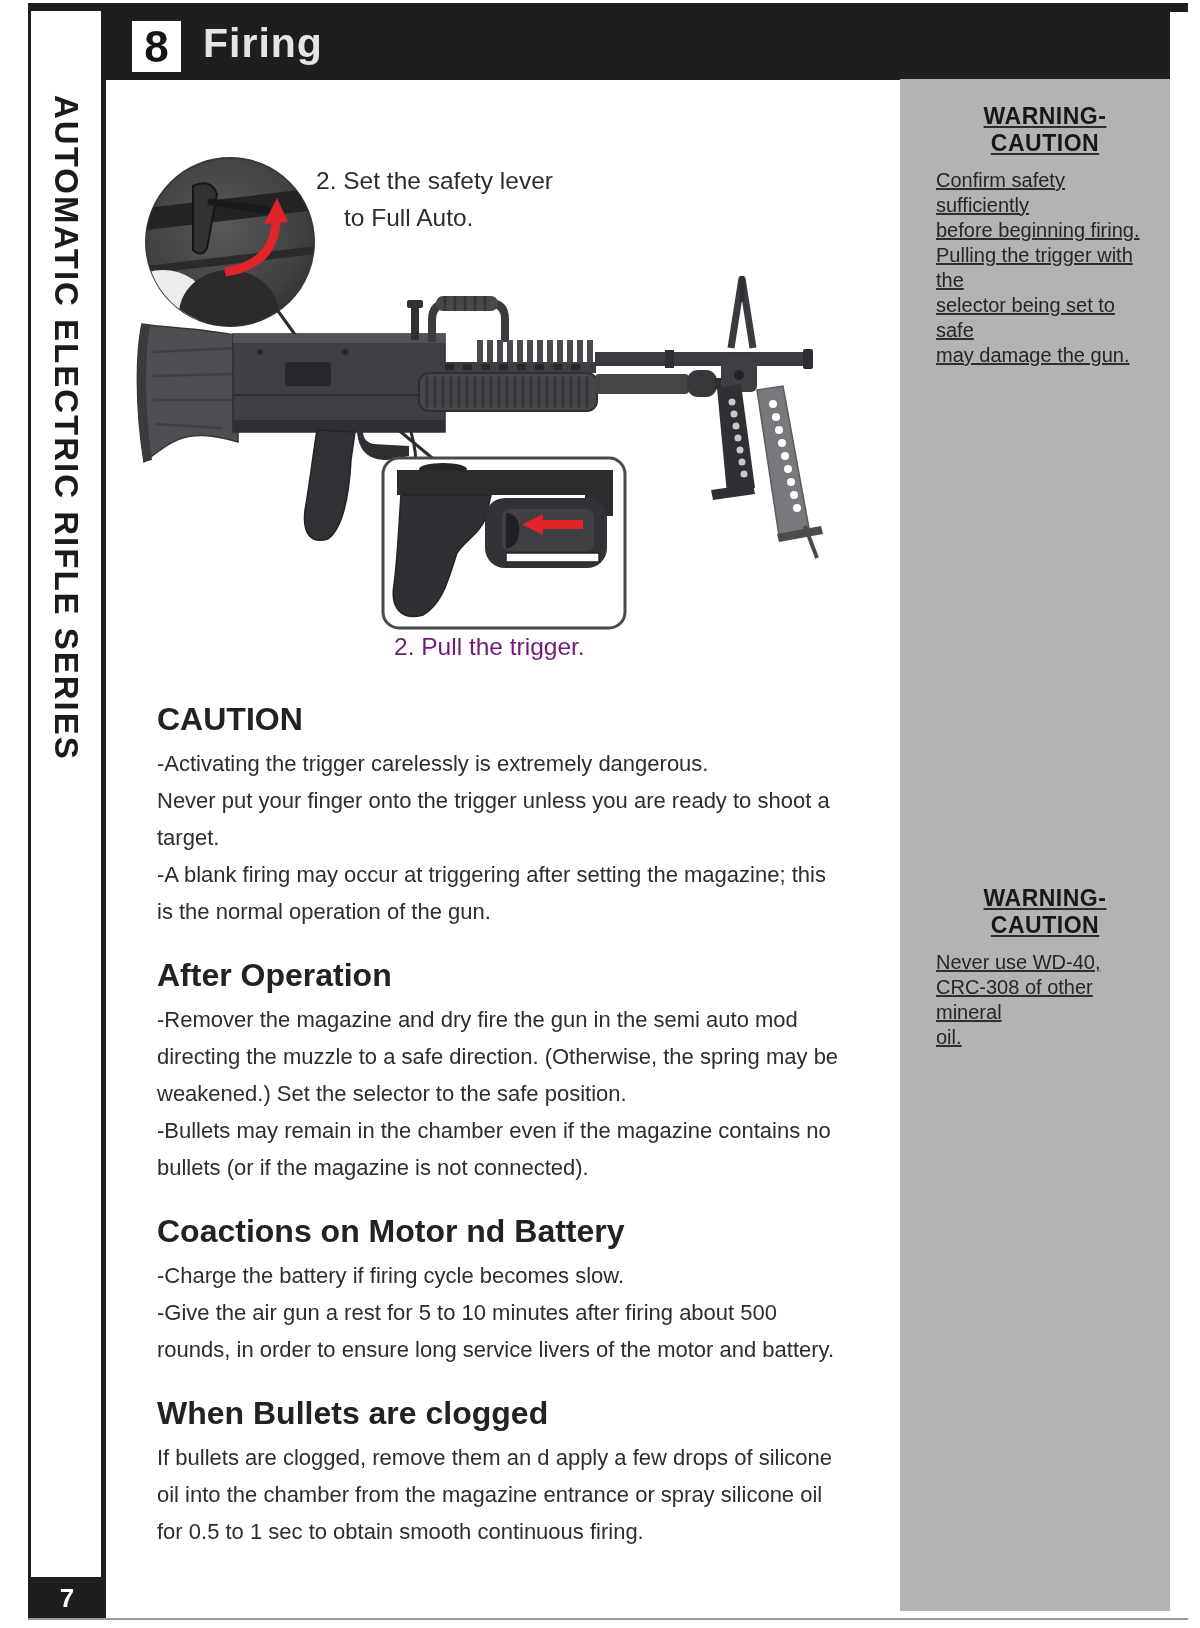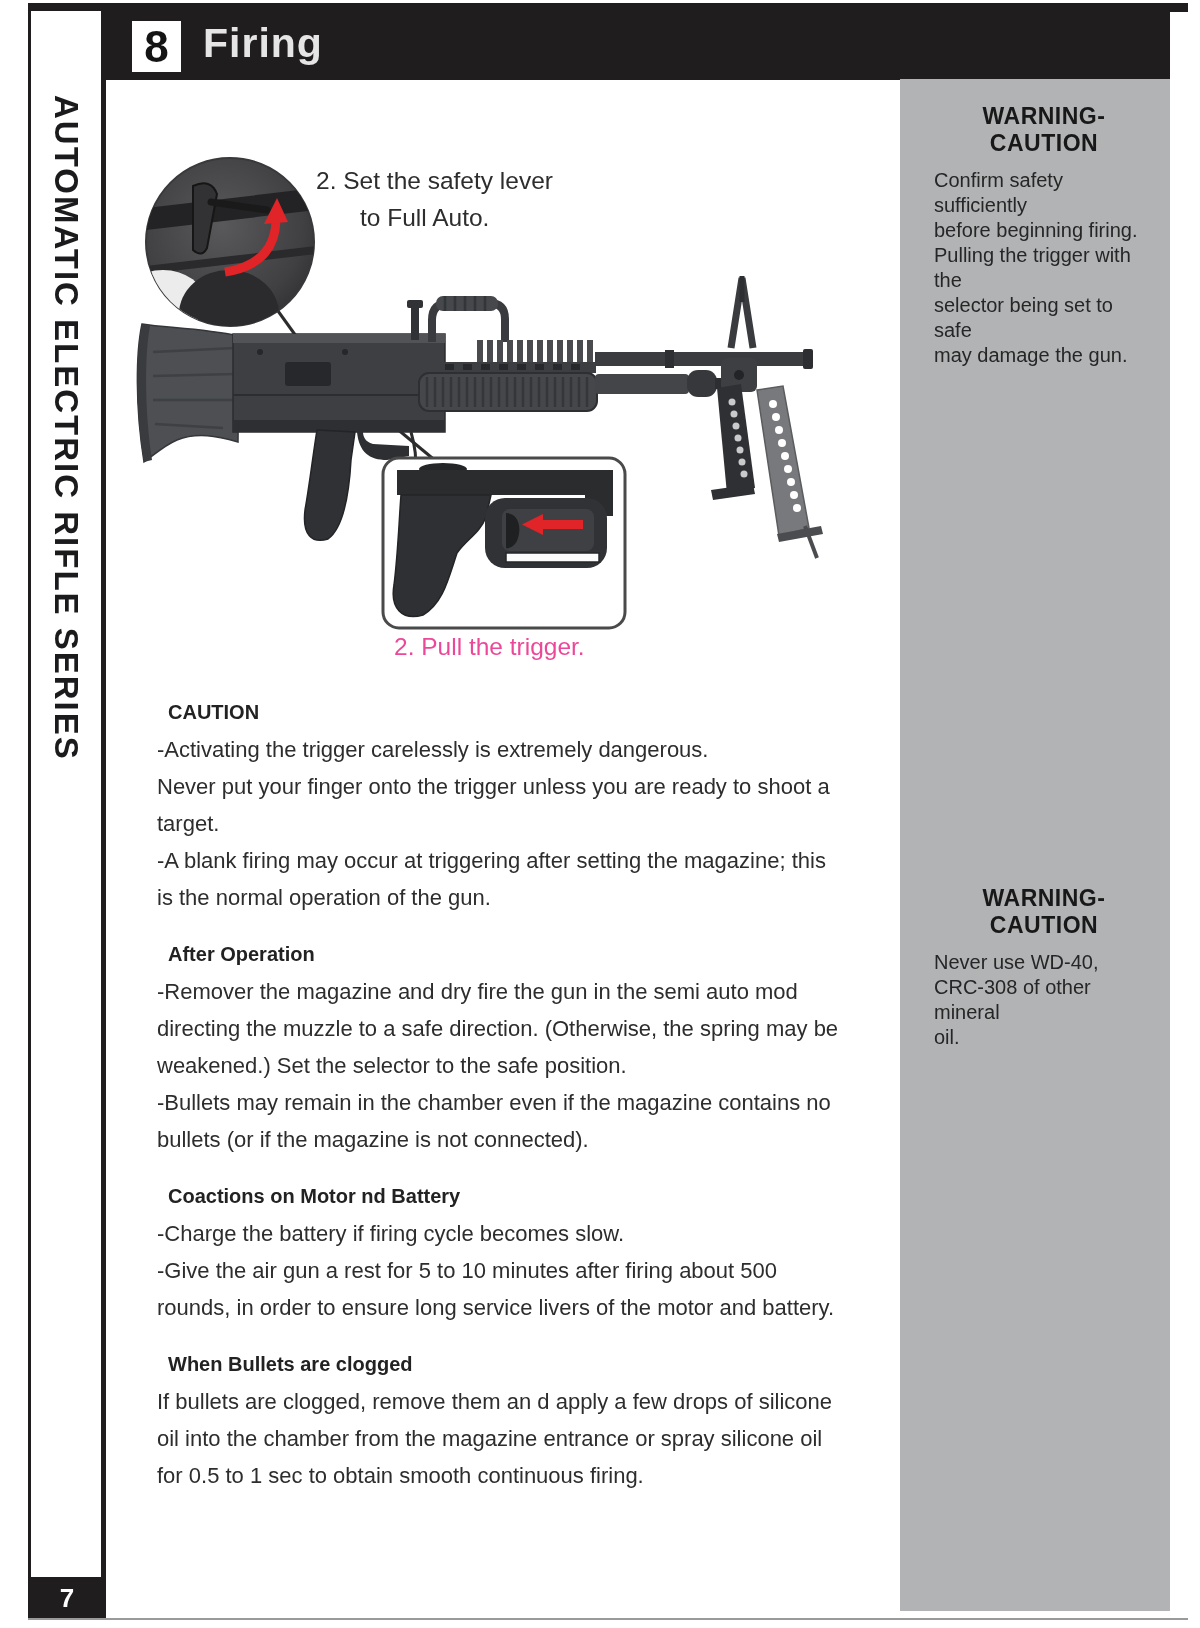--- a/index.html
+++ b/index.html
@@ -32,35 +32,35 @@
   .header-bar { position:absolute; left:106px; top:11px; width:1064px; height:69px; background:#1f1d1d; }
   .num-box {
     position:absolute; left:26px; top:10px; width:49px; height:51px; background:#ffffff;
     display:flex; align-items:center; justify-content:center;
   }
   .num-box span { color:#141414; font-weight:bold; font-size:44px; }
   .header-title { position:absolute; left:97px; top:9px; color:#e5e5e5; font-weight:bold; font-size:41px; letter-spacing:1px; }
 
   
   .gray-col { position:absolute; left:900px; top:79px; width:270px; height:1532px; background:#b1b3b5; }
-  .warning { position:absolute; left:12px; right:0; padding:0 16px 0 22px; }
+  .warning { position:absolute; left:0; right:0; padding:0 16px 0 36px;text-decoration:underline; }
   .warning .wtitle { text-align:center; font-weight:bold; font-size:23px; color:#181818; letter-spacing:0.5px; }
   .warning .wbody { margin-top:11px; font-size:20px; line-height:25px; color:#262626; white-space:pre-line; }
   .warning.w1 { top:24px; }
   .warning.w2 { top:806px; }
 
   
   .gun-figure { position:absolute; left:105px; top:90px; width:790px; height:580px; }
   .fig-label1 { position:absolute; left:316px; top:162px; font-size:24.5px; line-height:37px; color:#2d2d2d; }
-  .fig-label1 .l2 { display:block; margin-left:44px; }
-  .fig-label2 { position:absolute; left:394px; top:633px; font-size:24.5px; color:#ec4899; }
+  .fig-label1 .l2 { display:block; margin-left:28px; }
+  .fig-label2 { position:absolute; left:394px; top:633px; font-size:24.5px; color:#701a75; }
 
   
   .sections { position:absolute; left:157px; top:701px; width:740px; }
-  .sec h3 { margin:0 0 7px 11px; font-size:20px; font-weight:bold; color:#222; }
+  .sec h3 { margin:0 0 7px 0; font-size:32px; font-weight:bold; color:#222; }
   .sec p  { margin:0 0 27px 0; font-size:22px; line-height:37px; color:#2d2d2d; white-space:pre-line; }
 </style>
 </head>
 <body>
 
 <div class="page">
 
   <div class="top-border"></div>
 
   <div class="left-col">

